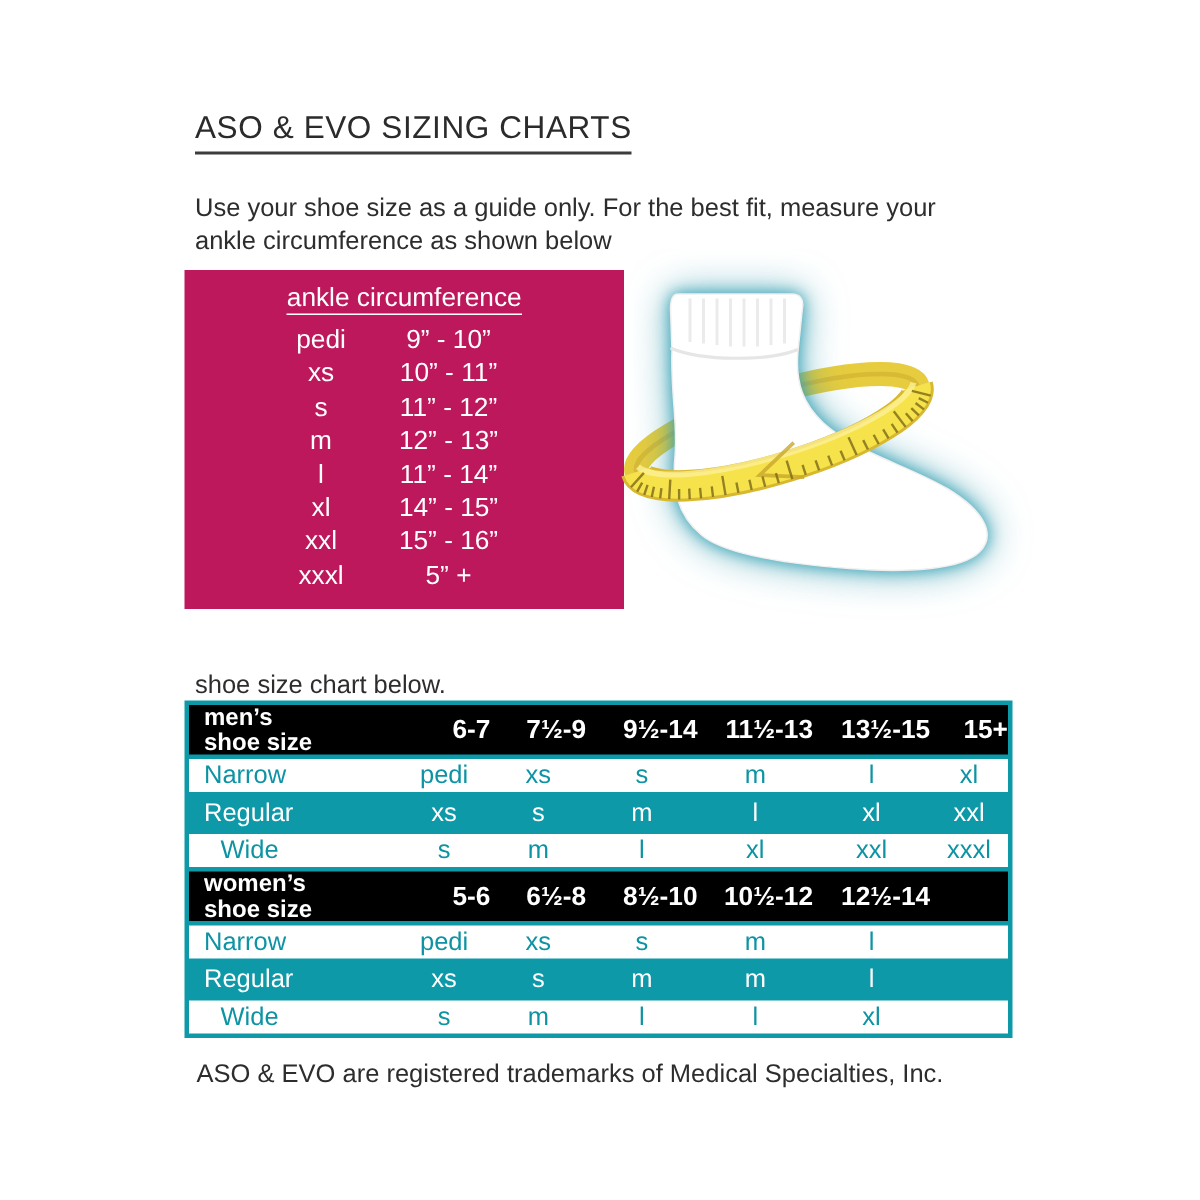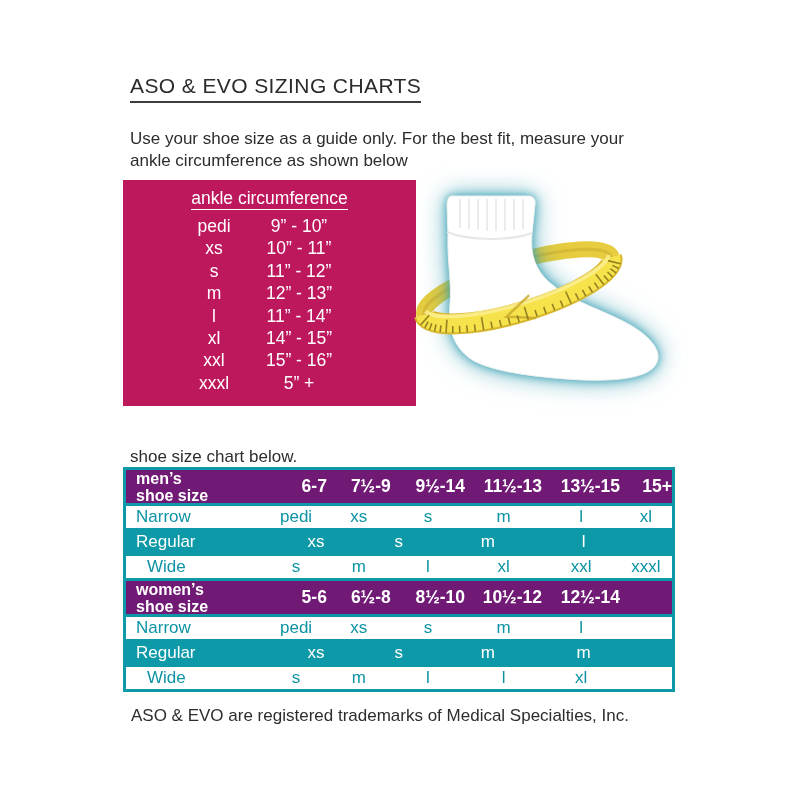--- a/index.html
+++ b/index.html
@@ -41,26 +41,26 @@
   .shoe-table{
     position:absolute;left:123px;top:467px;width:552px;
     background:#0d99a8;padding:3px;box-sizing:border-box;
   }
   .trow{
     display:grid;
     grid-template-columns:25.5% 11.3% 11.7% 13.6% 14.1% 14.3% 9.5%;
     margin-bottom:3px;
   }
   .trow.last{margin-bottom:0;}
-  .thead{background:#701a75;color:#ffffff;font-weight:bold;height:33px;}
+  .thead{background:#000000;color:#ffffff;font-weight:bold;height:33px;}
   .thead .hlabel{font-size:16px;line-height:16.5px;padding:1px 0 0 10px;}
   .thead .hcell{line-height:33px;font-size:17.5px;text-align:right;}
   .drow{height:22px;line-height:22px;font-size:17px;}
   .drow.light{background:#ffffff;color:#0d93a3;}
-  .drow.teal{background:transparent;color:#ffffff;gap:20px;}
+  .drow.teal{background:transparent;color:#ffffff;}
   .tlabel{padding-left:10px;}
   .tlabel.indent{padding-left:21px;}
   .tcell{text-align:center;}
 </style>
 </head>
 <body>
 
 <div class="page">
 
   <h1 class="title">ASO &amp; EVO SIZING CHARTS</h1>

